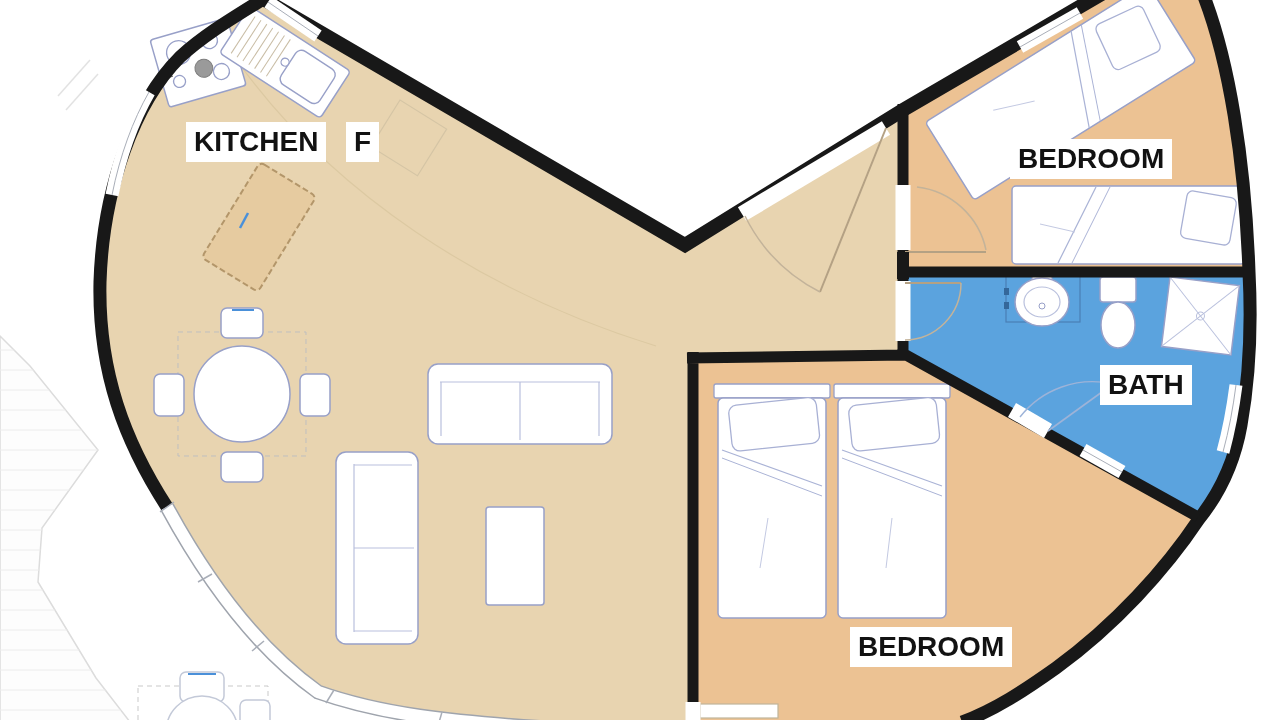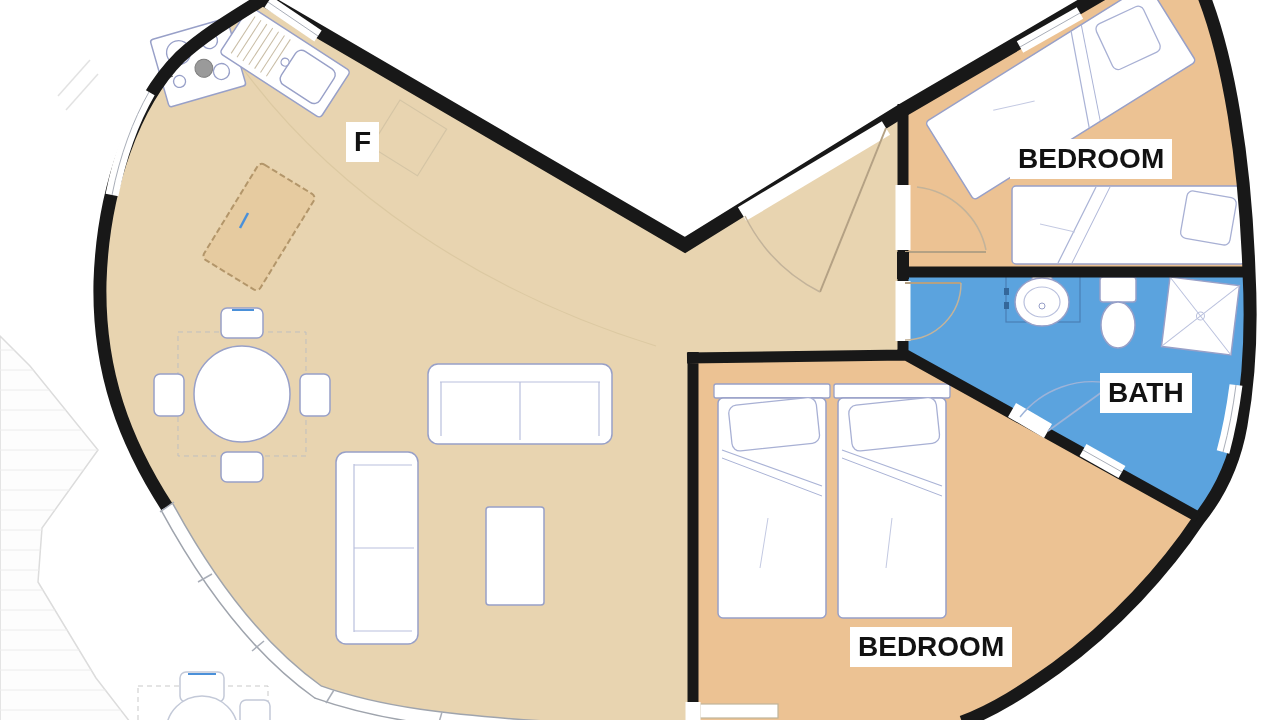--- a/index.html
+++ b/index.html
@@ -270,17 +270,18 @@
       <line x1="1048" y1="431" x2="1113" y2="384" stroke="#9db3d8" stroke-width="1.6"></line>
       <path d="M 1020,417 A 92,92 0 0 1 1113,384" stroke="#9db3d8" stroke-width="1.4"></path>
     </g>
     <g>
       <line x1="693" y1="702" x2="693" y2="724" stroke="#ffffff" stroke-width="15"></line>
     </g>
     <rect x="897" y="252" width="12" height="27" fill="#181818"></rect>
   </g>
 </svg>
 
+  <div class="lbl" style="left:186px;top:122px">KITCHEN</div>
   <div class="lbl" style="left:346px;top:122px">F</div>
   <div class="lbl" style="left:1010px;top:139px">BEDROOM</div>
-  <div class="lbl" style="left:1100px;top:373px">BATH</div>
+  <div class="lbl" style="left:1100px;top:365px">BATH</div>
   <div class="lbl" style="left:850px;top:627px">BEDROOM</div>
 </div>
 
 </body></html>

